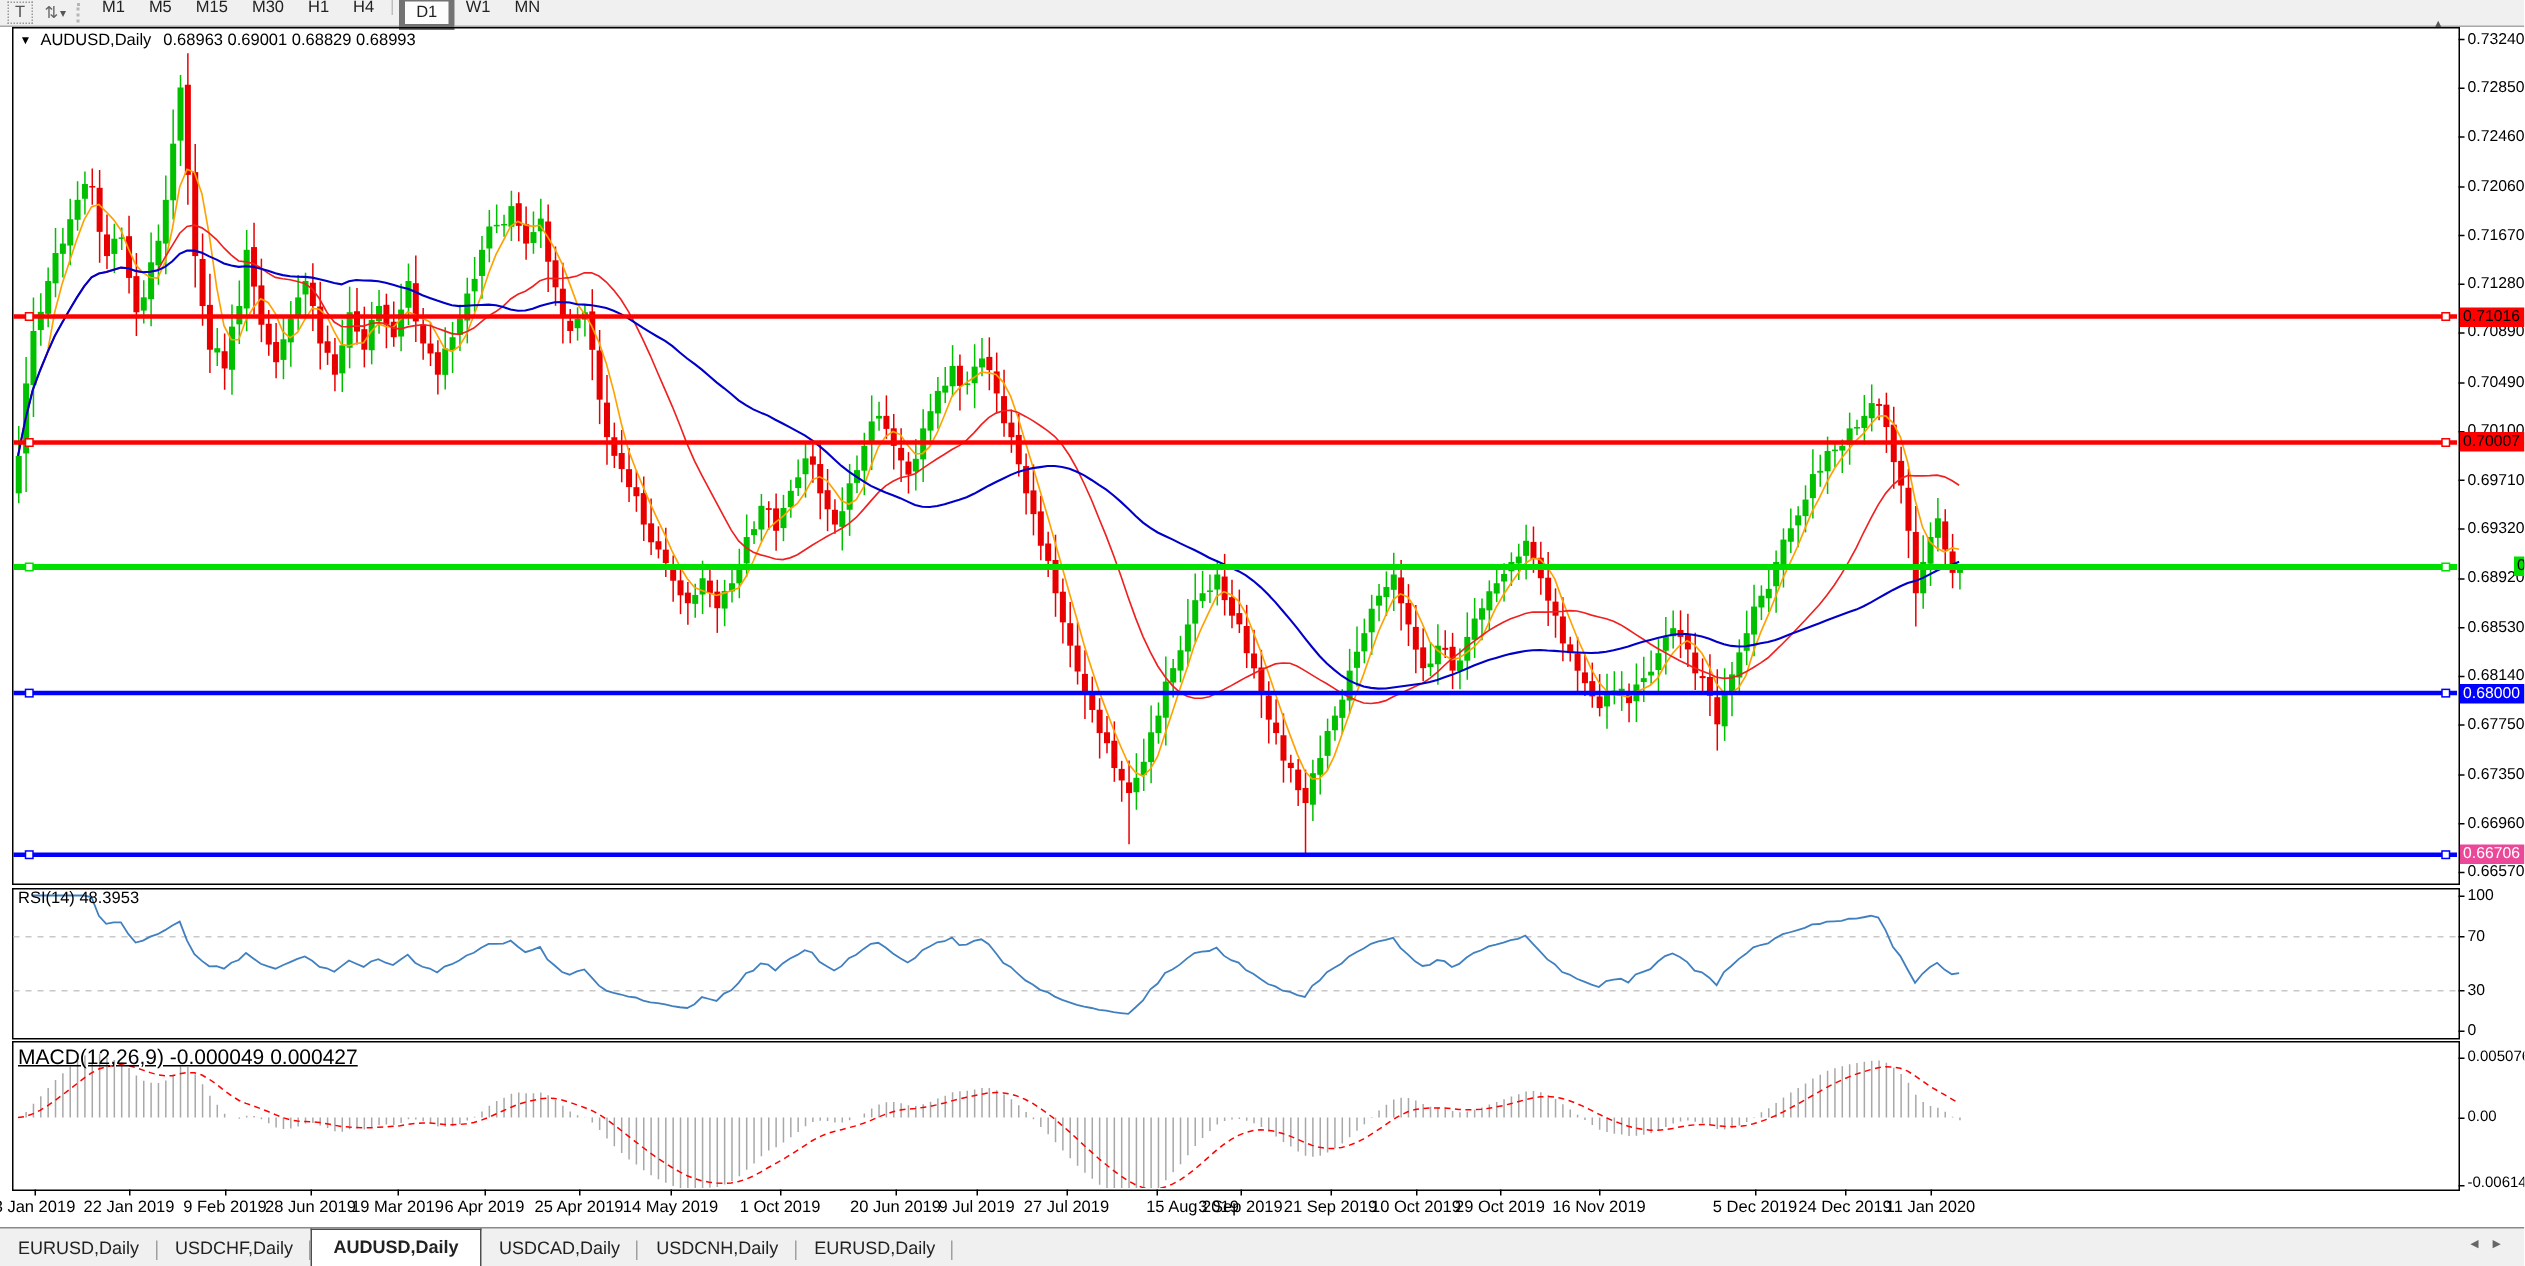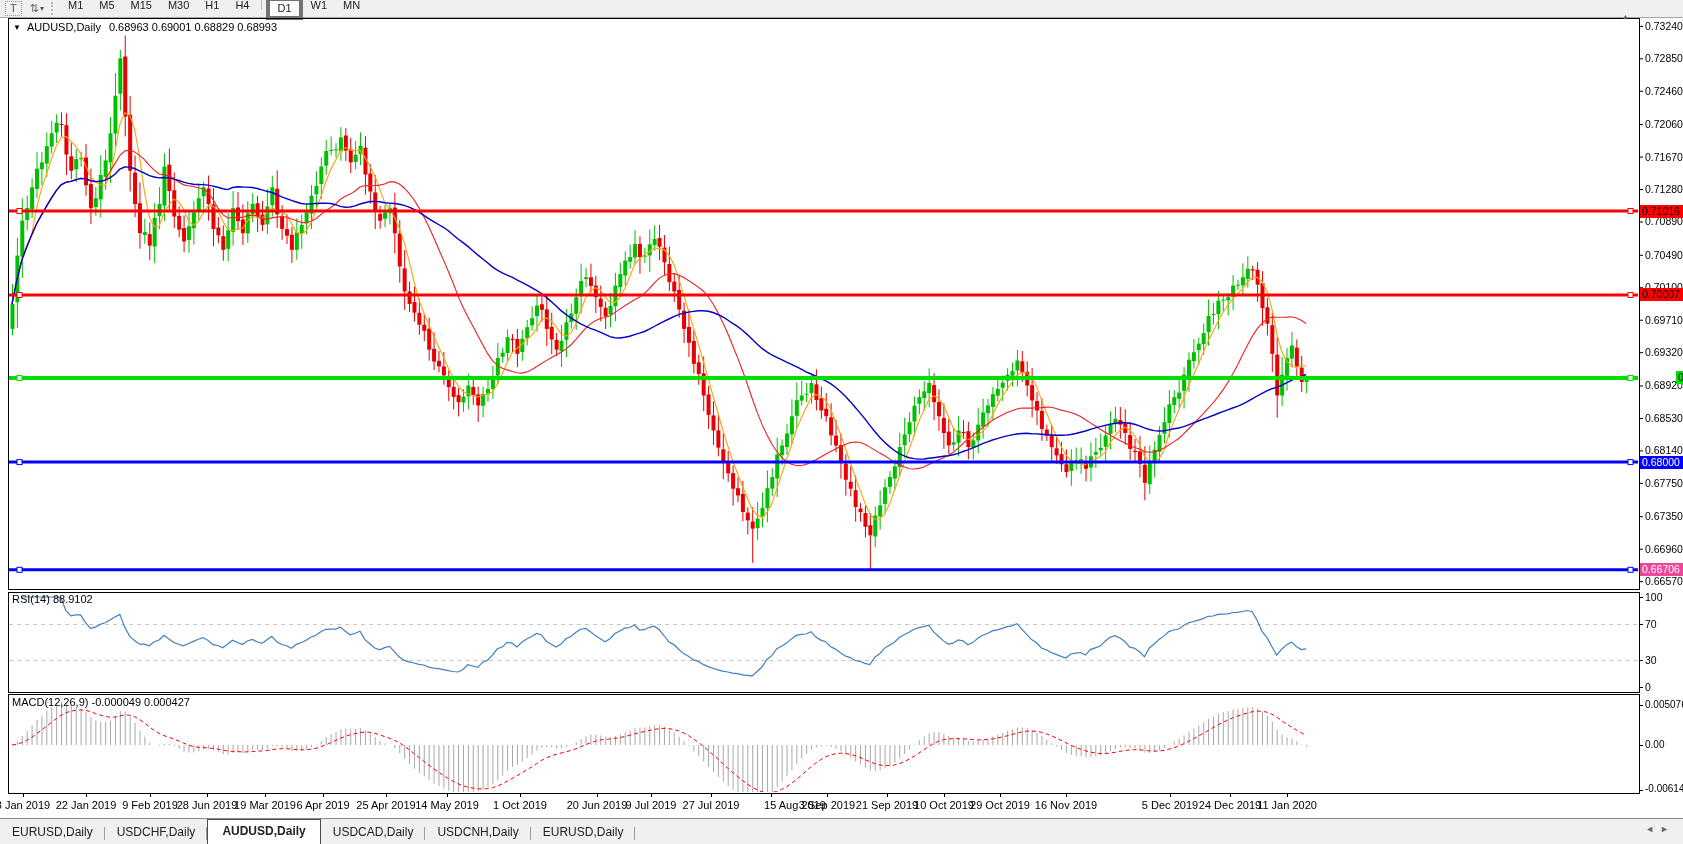--- a/index.html
+++ b/index.html
@@ -14,21 +14,21 @@
   .tgrip{width:4px;height:13px;margin:0 3px;border-left:2px dotted #b5b5b5;}
   #cursor-tool{border:1px dotted #9a9a9a;color:#555;margin-left:5px;padding:0 4px;height:13px;line-height:12px;}
   #obj-tool{color:#666;margin-left:8px;letter-spacing:-1px;}
   #obj-caret{color:#555;font-size:8px;margin:0 4px 0 2px;}
   
   .ovl{position:absolute;white-space:nowrap;}
   #chart-title{left:13px;top:21px;font-size:11px;color:#000;}
   #chart-title .caret{font-size:8px;color:#000;margin-right:6px;vertical-align:1px;}
   #chart-title .vals{margin-left:8px;}
   #rsi-label{left:12px;top:593px;font-size:11px;color:#000;}
-  #macd-label{left:12px;top:696px;font-size:11px;color:#000;}
+  #macd-label{left:12px;top:696px;font-size:14px;color:#000;text-decoration:underline;}
   .ptick{position:absolute;left:1645px;width:40px;font-size:10.5px;color:#000;height:12px;line-height:12px;}
   .badge{position:absolute;left:1640px;width:55px;height:13px;line-height:13px;font-size:10.5px;
          padding-left:2px;box-sizing:border-box;}
   .itick{position:absolute;left:1645px;width:40px;font-size:10.5px;color:#000;height:12px;line-height:12px;}
   .dlabel{position:absolute;top:799px;transform:translateX(-50%);font-size:11px;color:#000;}
   #scrollup-icon{position:absolute;left:1622px;top:13px;font-size:7px;color:#555;}
   
   #tabbar{position:absolute;left:0;top:818px;width:1683px;height:26px;background:#f0f0f0;
           border-top:1px solid #8a8a8a;display:flex;align-items:flex-end;}
   .tab{font-size:12px;color:#222;padding:4px 12px 6px 12px;position:relative;cursor:default;}
@@ -955,21 +955,21 @@
         <line x1="1170.5" x2="1170.5" y1="793" y2="797" stroke="#000"></line>
         <line x1="1230.5" x2="1230.5" y1="793" y2="797" stroke="#000"></line>
         <line x1="1287.5" x2="1287.5" y1="793" y2="797" stroke="#000"></line>
       </g>
     </svg>
 
   <div id="chart-title" class="ovl">
     <span class="caret">▼</span><span>AUDUSD,Daily</span><span class="vals">0.68963 0.69001 0.68829 0.68993</span>
   </div>
   <div id="scrollup-icon">▲</div>
-  <div id="rsi-label" class="ovl">RSI(14) 88.9102</div>
+  <div id="rsi-label" class="ovl">RSI(14) 48.3953</div>
   <div id="macd-label" class="ovl">MACD(12,26,9) -0.000049 0.000427</div>
   <div id="price-ticks">
       <div class="ptick" style="top: 19.852px;">0.73240</div>
       <div class="ptick" style="top: 52.3195px;">0.72850</div>
       <div class="ptick" style="top: 84.787px;">0.72460</div>
       <div class="ptick" style="top: 118.087px;">0.72060</div>
       <div class="ptick" style="top: 150.554px;">0.71670</div>
       <div class="ptick" style="top: 183.022px;">0.71280</div>
       <div class="ptick" style="top: 215.489px;">0.70890</div>
       <div class="ptick" style="top: 248.79px;">0.70490</div>

